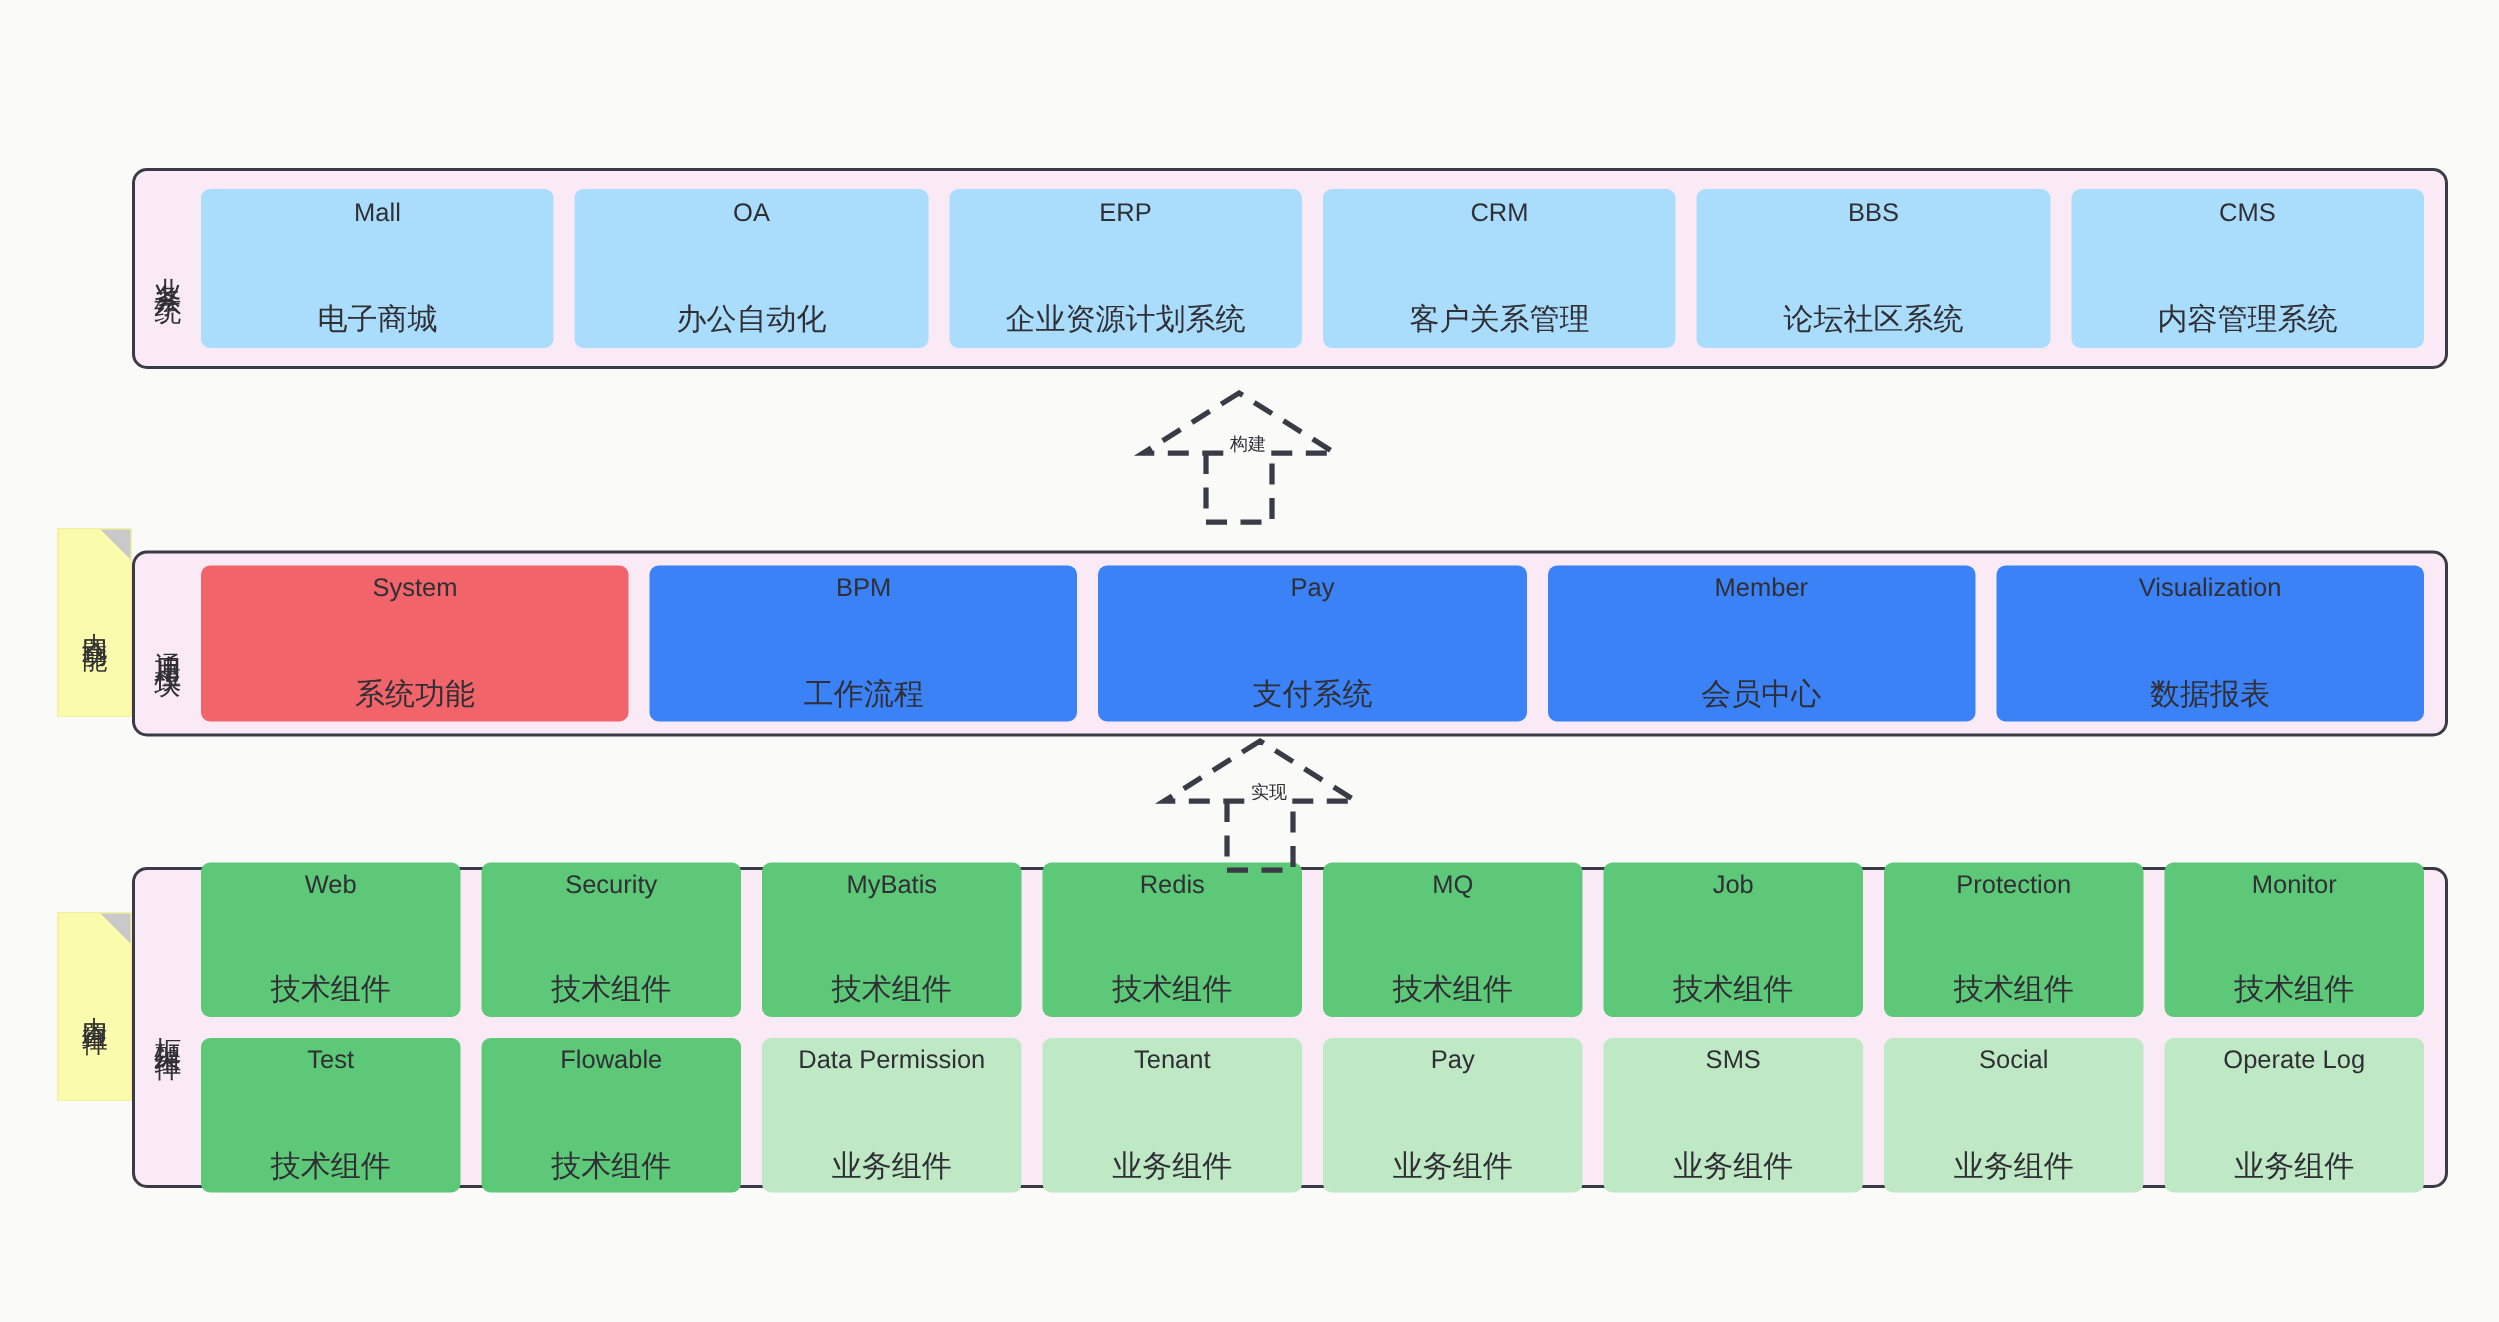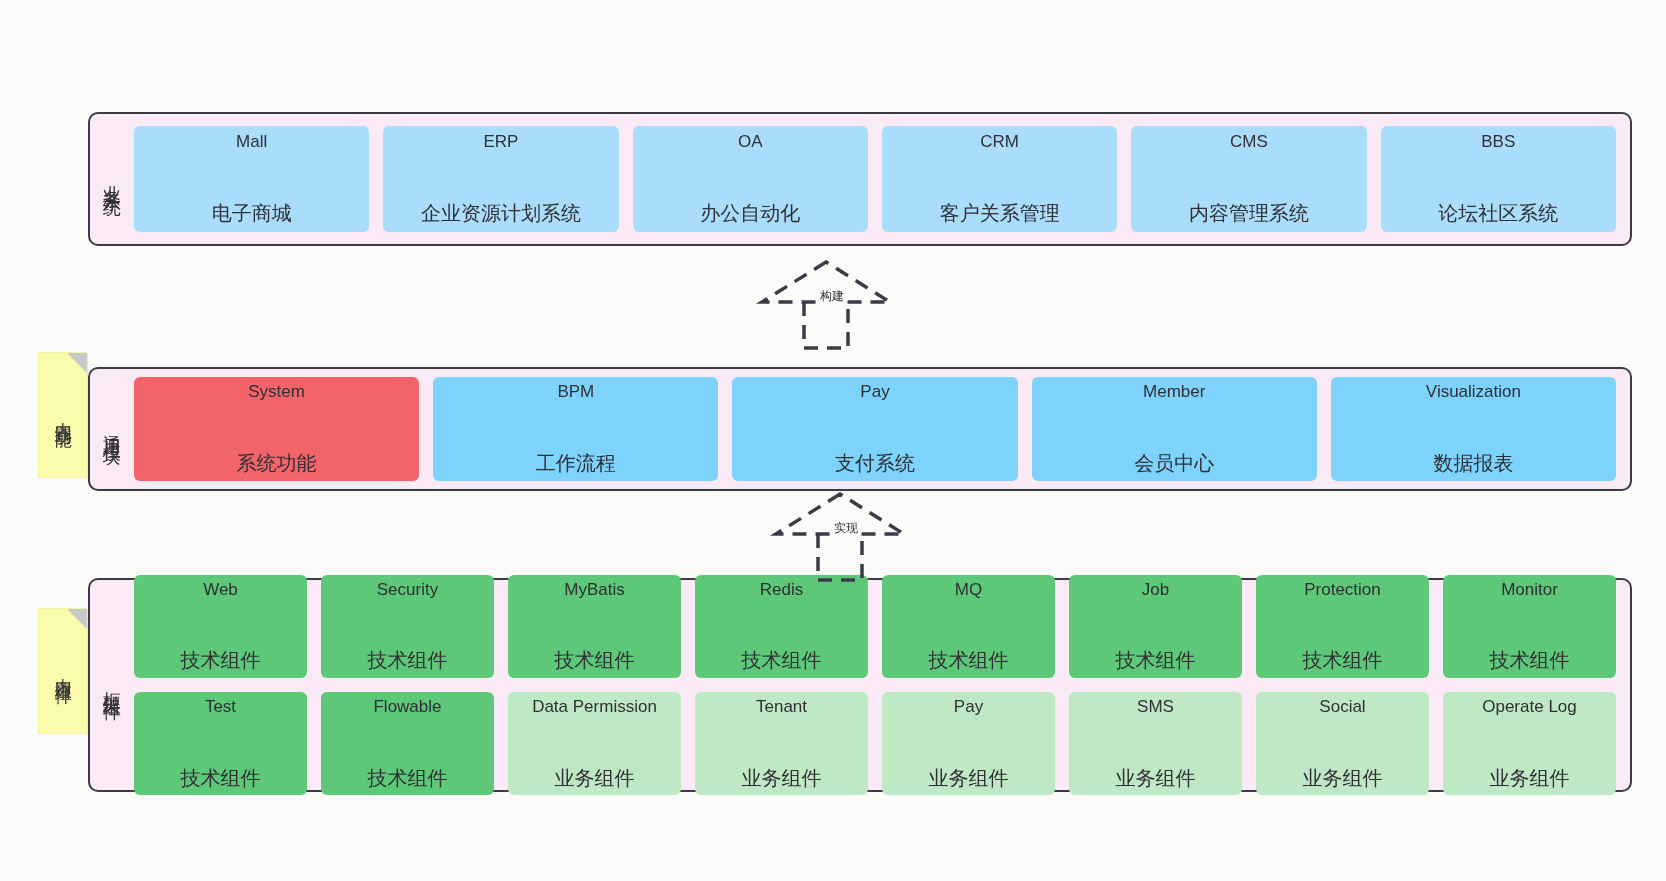--- a/index.html
+++ b/index.html
@@ -94,21 +94,21 @@
     line-height: 1.28;
     padding: 4px 6px;
     gap: 48px;
   }
   .card .en { font-size: 17px; }
   .card .cn { font-size: 20px; }
 
   
   .c-blue        { background: #aaddfb; }
   .c-red         { background: #f1646a; }
-  .c-pink        { background: #7dd3fc; }
+  .c-pink        { background: #3b82f6; }
   .c-green       { background: #5dc878; }
   .c-greenlight  { background: #bfe8c5; }
 
   
   .arrow {
     position: absolute;
     z-index: 3;
   }
   .arrow .arrow-label {
     position: absolute;
@@ -128,38 +128,38 @@
     <div class="layer-title">
       <span>业务系统</span>
     </div>
     <div class="cards">
       <div class="card-row">
         <div class="card c-blue">
           <div class="en">Mall</div>
           <div class="cn">电子商城</div>
         </div>
         <div class="card c-blue">
+          <div class="en">OA</div>
+          <div class="cn">办公自动化</div>
+        </div>
+        <div class="card c-blue">
           <div class="en">ERP</div>
           <div class="cn">企业资源计划系统</div>
         </div>
         <div class="card c-blue">
-          <div class="en">OA</div>
-          <div class="cn">办公自动化</div>
-        </div>
-        <div class="card c-blue">
           <div class="en">CRM</div>
           <div class="cn">客户关系管理</div>
         </div>
         <div class="card c-blue">
+          <div class="en">BBS</div>
+          <div class="cn">论坛社区系统</div>
+        </div>
+        <div class="card c-blue">
           <div class="en">CMS</div>
           <div class="cn">内容管理系统</div>
-        </div>
-        <div class="card c-blue">
-          <div class="en">BBS</div>
-          <div class="cn">论坛社区系统</div>
         </div>
       </div>
     </div>
   </div>
 
   <div class="arrow" style="left:752px; top:258px; width:168px; height:92px;">
     <svg width="168" height="92" viewBox="0 0 168 92">
 
       <path d="M 74 4 L 10 44 L 138 44 Z" fill="none" stroke="#3b3b47" stroke-width="3.5" stroke-dasharray="14,9" stroke-linejoin="miter"></path>
 

